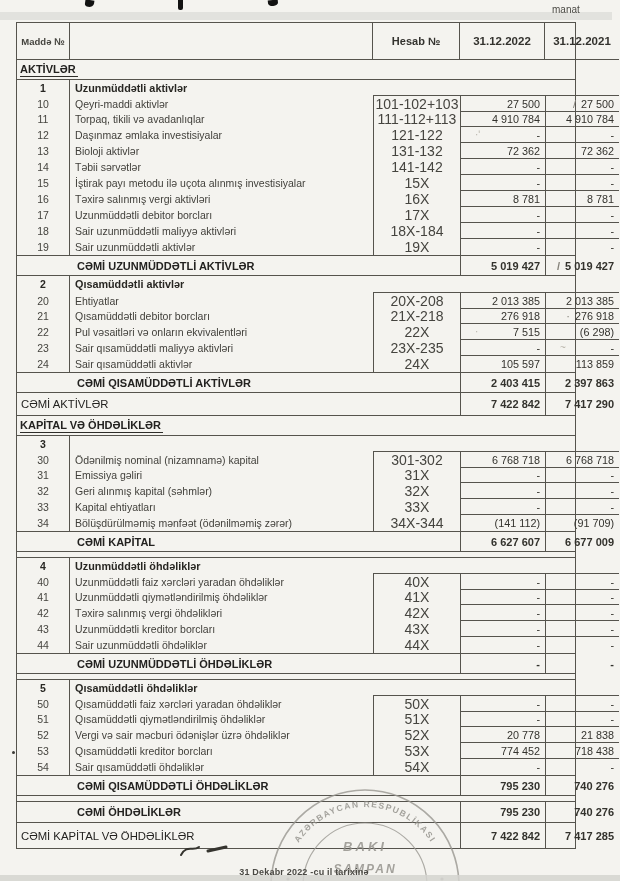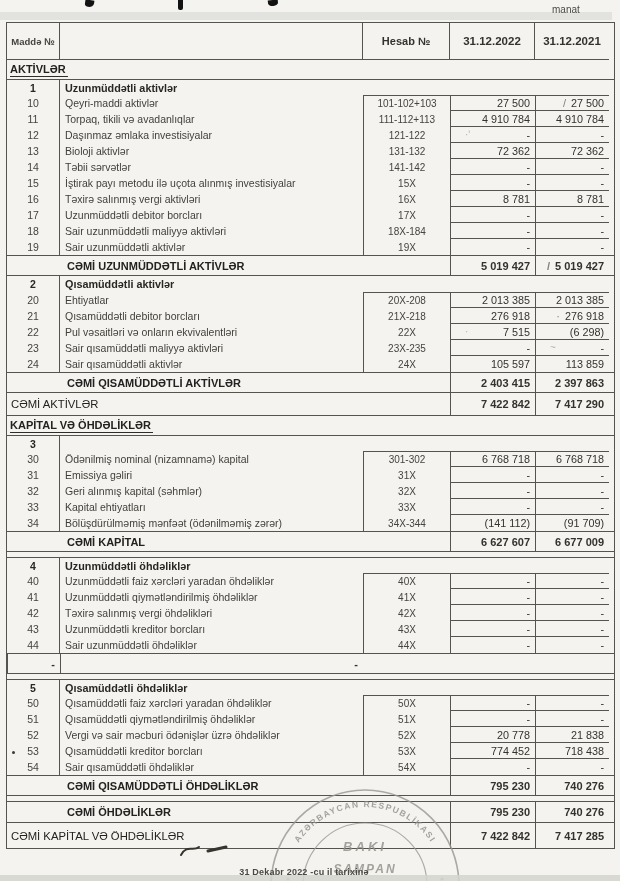--- a/index.html
+++ b/index.html
@@ -10,21 +10,21 @@
   .botband{position:absolute;bottom:0;left:0;width:620px;height:6px;background:#d4d3cf;opacity:.85;}
   .frag{position:absolute;background:#121212;}
   .frag1{left:85px;top:0;width:9px;height:7px;border-radius:0 0 60% 40%;transform:rotate(8deg);}
   .frag2{left:178px;top:0;width:5px;height:10px;border-radius:0 0 2px 2px;}
   .frag3{left:268px;top:0;width:10px;height:6px;border-radius:0 0 50% 50%;transform:rotate(-6deg);}
   .manat{position:absolute;top:4px;left:552px;font-size:10px;color:#4b4a45;}
   .mdot{position:absolute;left:12px;top:751px;width:3px;height:3px;background:#3c3b36;border-radius:50%;}
   .footer-caption{position:absolute;top:867px;left:-6px;width:620px;text-align:center;
         font-size:9px;font-weight:bold;color:#4a4944;letter-spacing:.2px;}
   
-  .tbl{position:absolute;left:6px;top:22px;width:609px;border:1px solid #55534d;border-bottom:none;box-sizing:border-box;}
+  .tbl{position:absolute;left:16px;top:22px;width:560px;border:1px solid #55534d;border-bottom:none;box-sizing:border-box;}
   .row{display:grid;grid-template-columns:53px 303px 87px 85px 74px;align-items:center;box-sizing:border-box;}
   .row *{box-sizing:border-box;}
   .hdr{height:37px;}
   .hdr>div{height:100%;display:flex;align-items:center;justify-content:center;
            border-bottom:1px solid #55534d;font-weight:bold;}
   .h-madda{font-size:9.5px;color:#45443f;border-right:1px solid #55534d;}
   .h-desc{border-right:1px solid #55534d;}
   .h-hesab{font-size:11px;border-right:1px solid #55534d;}
   .h-22{font-size:11.5px;border-right:1px solid #55534d;}
   .h-21{font-size:11.5px;}
@@ -32,21 +32,21 @@
   .r-main .lblM{grid-column:1/6;padding-left:3px;font-weight:bold;font-size:11px;color:#232220;}
   .r-main .lblM span{border-bottom:1.6px solid #2e2d29;padding-right:2px;display:inline-block;line-height:14px;}
   .r-sec{height:16px;}
   .r-sec .lblS{grid-column:2/6;font-weight:bold;font-size:10.8px;padding-left:5px;color:#282723;}
   .c-no{height:100%;display:flex;align-items:center;justify-content:center;font-size:10.5px;
         border-right:1px solid #55534d;color:#45443f;}
   .r-sec .c-no{font-weight:bold;color:#282723;}
   .r-item{height:16px;font-size:10.5px;}
   .c-desc{padding-left:5px;color:#403f3a;height:100%;display:flex;align-items:center;}
   .c-hesab{height:100%;display:flex;align-items:center;justify-content:center;
-           border-left:1px solid #55534d;font-size:10px;color:#45443f;}
+           border-left:1px solid #55534d;font-size:14px;color:#45443f;}
   .c-v{height:100%;display:flex;align-items:center;justify-content:flex-end;padding-right:5px;
        border-left:1px solid #55534d;border-bottom:1px solid #55534d;font-size:10.8px;color:#33322d;}
   .first .c-hesab,.first .c-v{border-top:1px solid #55534d;}
   .vblast .c-v{border-bottom:none;}
   .mark{color:#85827a;margin-right:5px;font-size:11px;}
   .mark.faint{color:#b8b4aa;margin-right:auto;margin-left:14px;font-size:10px;}
   .r-total,.r-grandind{height:21px;border-top:1px solid #55534d;border-bottom:1px solid #55534d;}
   .r-grandind{height:22px;}
   .lblT{grid-column:1/4;padding-left:60px;font-weight:bold;font-size:11px;height:100%;
         display:flex;align-items:center;color:#232220;}
@@ -413,20 +413,21 @@
           <div class="c-desc">Sair uzunmüddətli öhdəliklər</div>
           <div class="c-hesab">44X</div>
           <div class="c-v">
             <span>-</span>
           </div>
           <div class="c-v">
             <span>-</span>
           </div>
         </div>
         <div class="row r-total">
+          <div class="lblT">CƏMİ UZUNMÜDDƏTLİ ÖHDƏLİKLƏR</div>
           <div class="c-v">
             <span>-</span>
           </div>
           <div class="c-v">
             <span>-</span>
           </div>
         </div>
         <div class="row r-sp"></div>
         <div class="row r-sec bt">
           <div class="c-no">5</div>

